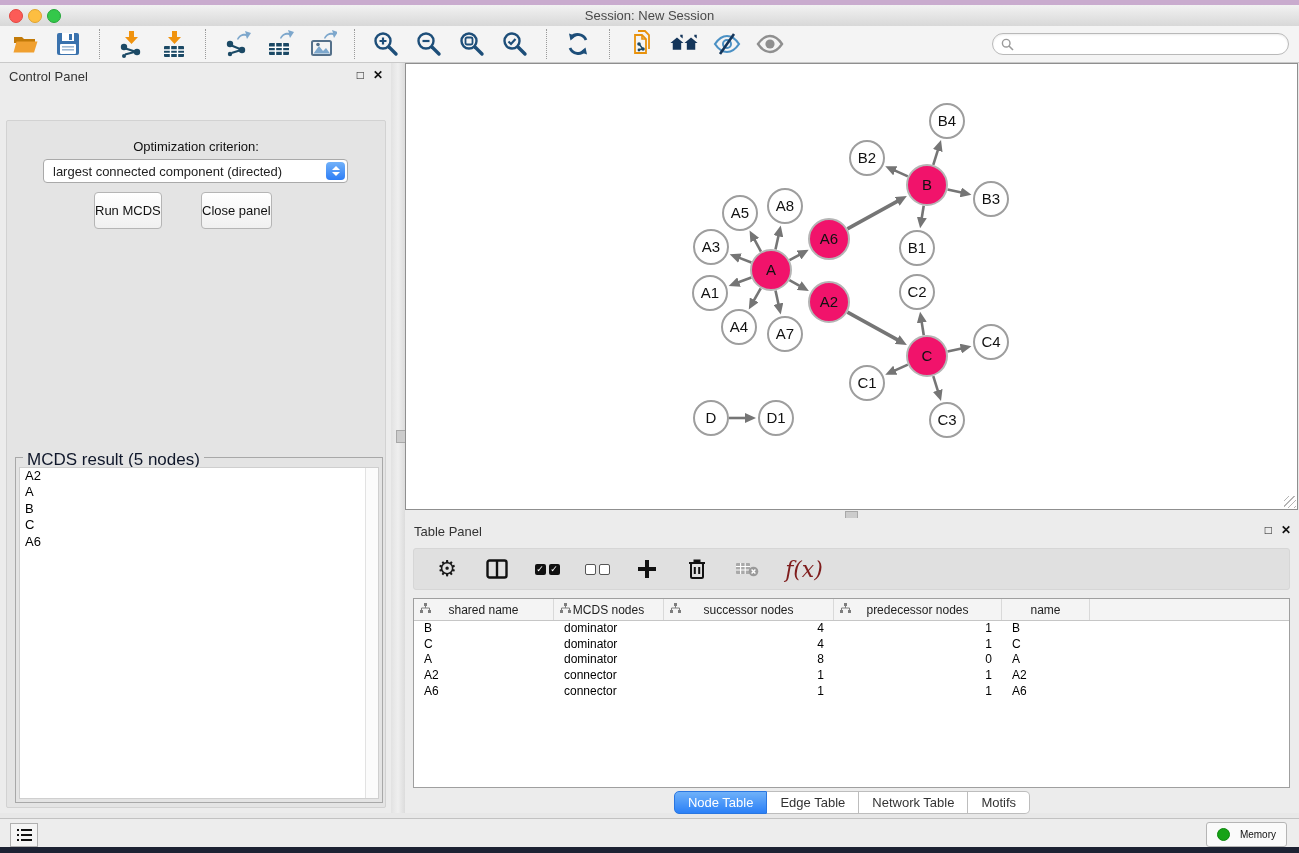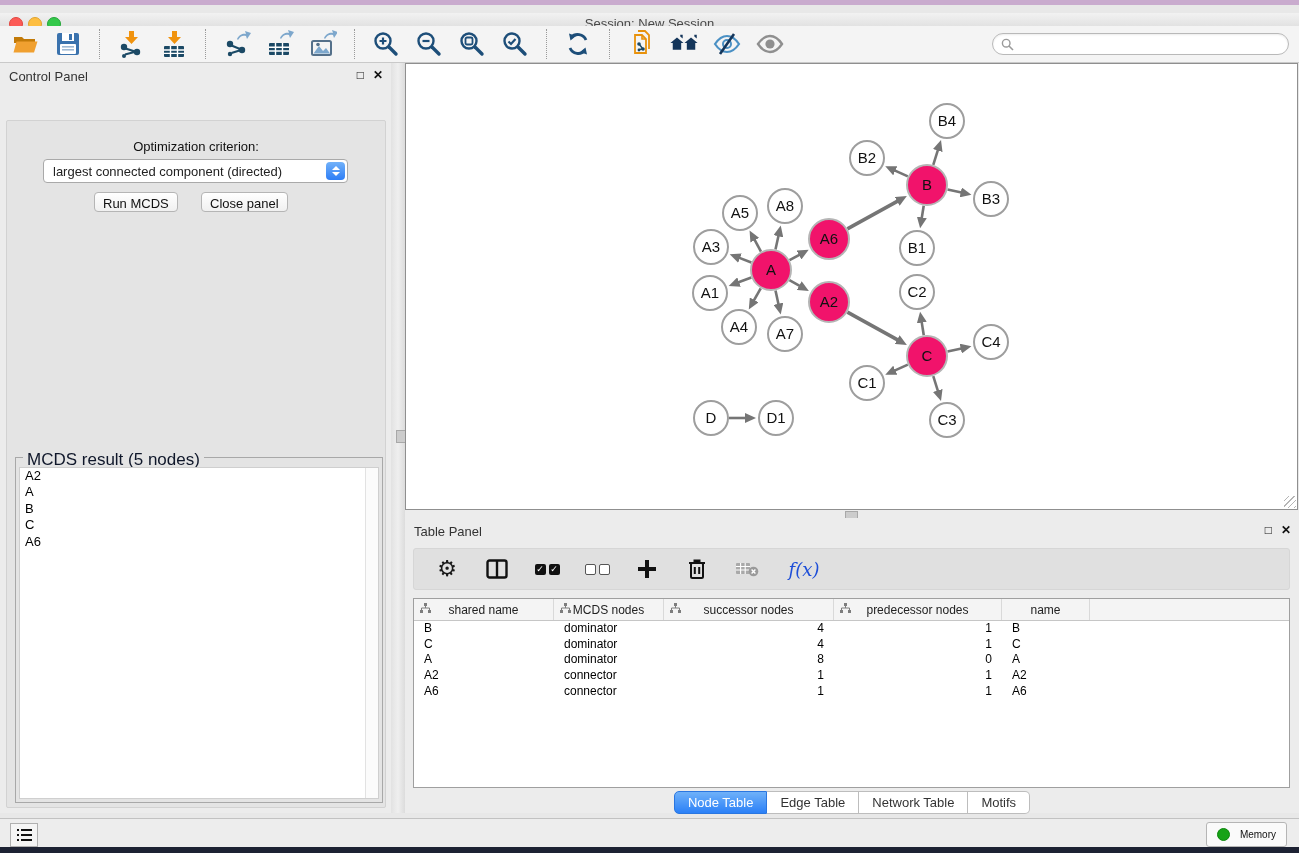--- a/index.html
+++ b/index.html
@@ -3,21 +3,21 @@
 <meta charset="utf-8">
 <style>
   html,body{margin:0;padding:0}
   body{width:1299px;height:853px;position:relative;overflow:hidden;
        font-family:"Liberation Sans",sans-serif;background:#e8e8e8;color:#222;}
   .abs{position:absolute}
 
   
   #desktop-strip{left:0;top:0;width:1299px;height:5px;background:#c9abce}
   #titlebar{left:0;top:5px;width:1299px;height:21px;
-    background:linear-gradient(#f2f2f2,#d8d8d8);border-bottom:1px solid #b8b8b8;margin-top:8px;}
+    background:linear-gradient(#f2f2f2,#d8d8d8);border-bottom:1px solid #b8b8b8;}
   .tl{width:12px;height:12px;border-radius:50%;position:absolute;top:4px}
   .tl.red{background:#fc5b57;border:1px solid #e2463f}
   .tl.yellow{background:#fdbe41;border:1px solid #e0a32e}
   .tl.green{background:#34c84a;border:1px solid #25a63a}
   #app-title{width:100%;text-align:center;font-size:13px;color:#4a4a4a;line-height:21px}
 
   
   #toolbar{left:0;top:26px;width:1299px;height:37px;background:#f4f4f4;
     border-bottom:1px solid #c9c9c9;display:flex;align-items:center;padding:0 10px;box-sizing:border-box;gap:13px}
   .tb-sep{width:0;height:30px;border-left:1px dotted #9a9a9a;margin:0 3px}
@@ -41,22 +41,22 @@
   .seg .tab.sel{background:linear-gradient(#6fb1f9,#2b80f7);color:#fff;border-color:#2a76e0}
   #cp-content{position:absolute;left:6px;top:57px;width:378px;height:686px;
     background:#e4e4e4;border:1px solid #d2d2d2;border-radius:2px}
   #opt-label{position:absolute;left:0;top:18px;width:100%;text-align:center;font-size:13px;color:#111}
   #opt-select{position:absolute;left:36px;top:38px;width:305px;height:24px;background:#fff;
     border:1px solid #a9a9a9;border-radius:4px;font-size:13px;line-height:24px;padding-left:9px;box-sizing:border-box}
   #opt-stepper{position:absolute;right:2px;top:2px;width:19px;height:18px;border-radius:4px;
     background:linear-gradient(#71b1f9,#2e7ef6);display:flex;flex-direction:column;align-items:center;justify-content:center;gap:2px}
   .chev-up{width:0;height:0;border-left:4px solid transparent;border-right:4px solid transparent;border-bottom:4px solid #fff}
   .chev-dn{width:0;height:0;border-left:4px solid transparent;border-right:4px solid transparent;border-top:4px solid #fff}
-  .mac-btn{position:absolute;height:20px;background:linear-gradient(#ffffff,#f0f0f0);
-    border:1px solid #b5b5b5;border-radius:4px;font-size:13px;font-family:inherit;color:#111;padding:0 8px;line-height:21px}
+  .mac-btn{position:absolute;height:37px;background:linear-gradient(#ffffff,#f0f0f0);
+    border:1px solid #b5b5b5;border-radius:4px;font-size:13px;font-family:inherit;color:#111;padding:0 0;line-height:21px}
   #mcds-result{position:absolute;left:8px;top:336px;width:366px;height:344px;border:1px solid #a8a8a8}
   #mcds-legend{position:absolute;left:7px;top:-8px;background:#e4e4e4;padding:0 4px;font-size:17px;color:#0f172a}
   #mcds-list{position:absolute;left:3px;top:9px;right:3px;bottom:3px;background:#fff;border:1px solid #cfcfcf}
   #mcds-list .item{font-size:13px;padding-left:5px;line-height:16.4px;color:#000}
   .scroll-track{position:absolute;right:0;top:0;bottom:0;width:12px;background:#fbfbfb;border-left:1px solid #e2e2e2}
 
   
   #v-divider{left:391px;top:63px;width:14px;height:750px;background:linear-gradient(90deg,#e2e2e2,#efefef,#dcdcdc)}
   .div-thumb{background:#cccccc;border:1px solid #a8a8a8}
   #h-divider{left:405px;top:510px;width:894px;height:8px;background:#ececec}
@@ -74,21 +74,21 @@
 
   
   #table-panel{left:405px;top:518px;width:894px;height:295px;background:#ececec}
   #tp-toolbar{position:absolute;left:8px;top:30px;width:877px;height:42px;background:#e0e0e0;
     border:1px solid #d6d6d6;border-radius:3px;display:flex;align-items:center;gap:24px;padding:0 0 0 20px;box-sizing:border-box}
   .tp-ico{display:flex;align-items:center;justify-content:center;width:26px;height:26px}
   .gear-glyph{font-size:22px;color:#1a1a1a;line-height:22px}
   .chkpair{display:flex;gap:3px}
   .chk{width:11px;height:11px;border-radius:2px;background:#111;color:#fff;font-size:9px;line-height:11px;text-align:center}
   .unchk{width:11px;height:11px;border-radius:2px;border:1.5px solid #555;background:#fff;box-sizing:border-box}
-  .fx{font-family:"DejaVu Serif",serif;font-style:italic;font-size:18px;color:#1d4ed8}
+  .fx{font-family:"DejaVu Serif",serif;font-style:italic;font-size:22px;color:#7f1d1d}
 
   #node-table{position:absolute;left:8px;top:80px;width:877px;height:190px;background:#fff;border:1px solid #9f9f9f;box-sizing:border-box}
   #nt-header{position:absolute;left:0;top:0;right:0;height:21px;background:#f4f4f4;border-bottom:1px solid #c6c6c6;display:flex}
   .hcell{position:relative;display:flex;align-items:center;justify-content:center;font-size:12px;color:#222;
          border-right:1px solid #d9d9d9;box-sizing:border-box}
   .hcell .hicon{position:absolute;left:6px;top:4px}
   .c1{width:140px}.c2{width:110px}.c3{width:170px}.c4{width:168px}.c5{width:88px}
   #nt-body{position:absolute;left:0;top:21px;right:0;bottom:0;overflow:hidden}
   .trow{display:flex;height:15.8px;align-items:center}
   .tcell{font-size:12px;color:#000;box-sizing:border-box;padding:0 10px;white-space:nowrap}

